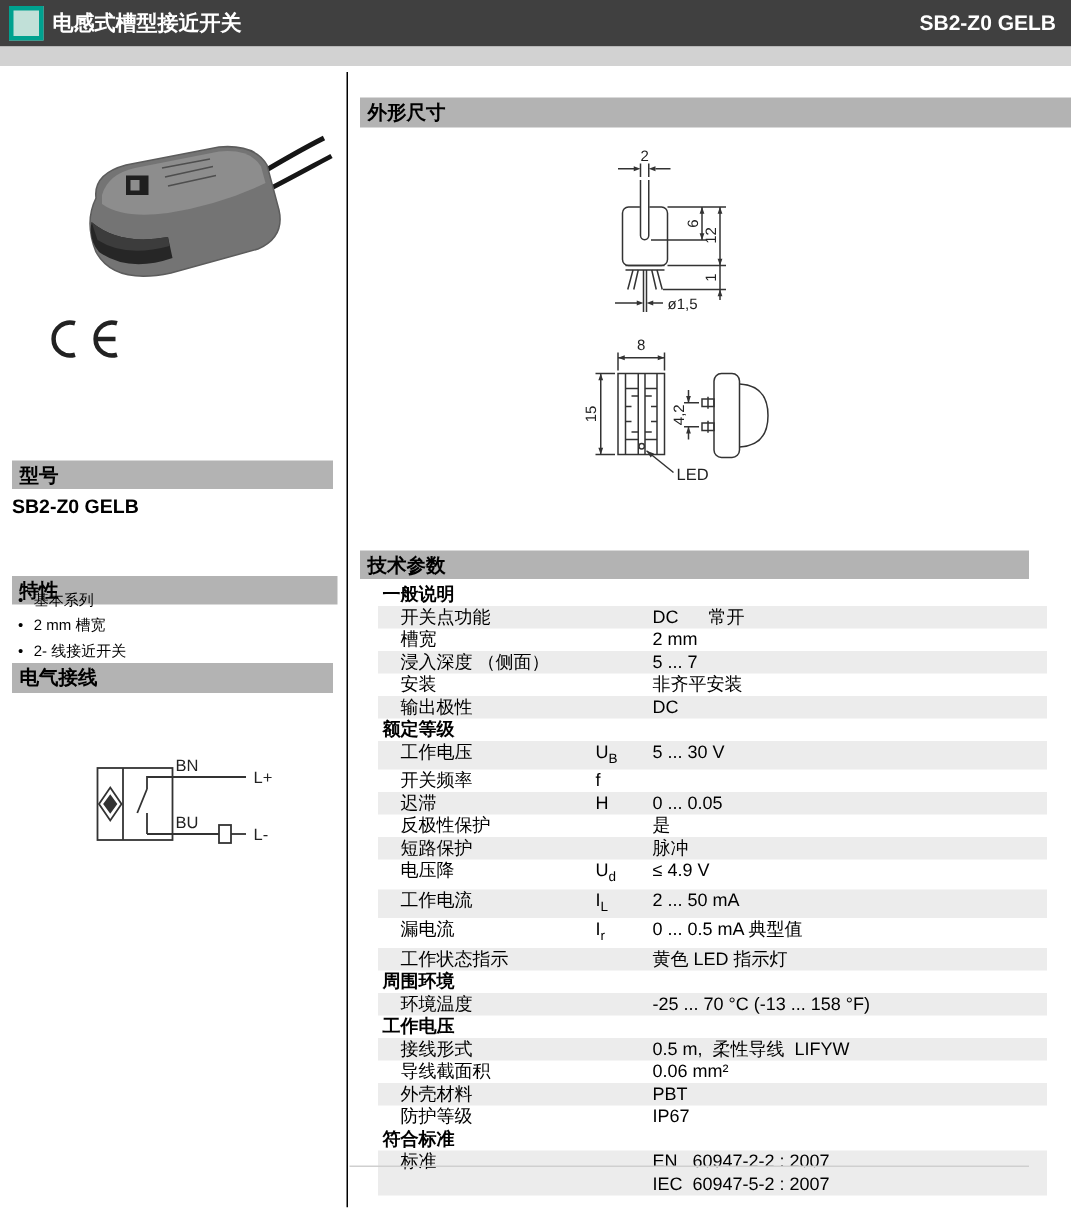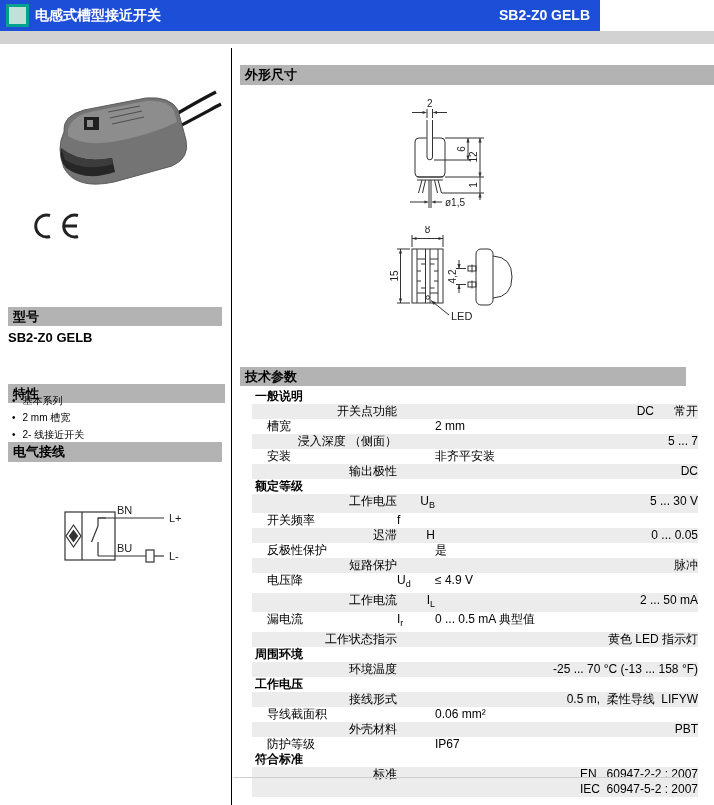--- a/index.html
+++ b/index.html
@@ -1,21 +1,21 @@
 <!DOCTYPE html>
 <html><head>
 <meta charset="utf-8">
 <style>
   html,body{margin:0;padding:0;}
   body{
     width:714px;height:805px;position:relative;background:#fff;overflow:hidden;
     font-family:"Liberation Sans",sans-serif;color:#000;
   }
   svg text{font-family:"Liberation Sans",sans-serif;}
-  .topbar{position:absolute;left:0;top:0;width:600px;height:31px;background:#1d4ed8;}
+  .topbar{position:absolute;left:0;top:0;width:714px;height:31px;background:#404040;}
   .brand-sq{position:absolute;left:6px;top:4px;width:23px;height:23px;background:#c1e0d8;border:3px solid #00a18f;box-sizing:border-box;}
   .topbar-title{position:absolute;left:35px;top:7px;color:#fff;font-weight:bold;font-size:14px;}
   .topbar-model{position:absolute;right:10px;top:7px;color:#fff;font-weight:bold;font-size:14px;}
   .subband{position:absolute;left:0;top:31px;width:714px;height:13px;background:#d2d2d2;}
   .vdivider{position:absolute;left:231px;top:48px;width:1px;height:757px;background:#000;}
   .bar{position:absolute;background:#b3b3b3;font-weight:bold;font-size:13px;line-height:20px;padding-left:5px;box-sizing:border-box;}
   .bar-model{left:8px;top:307px;width:214px;height:19px;}
   .model-name{position:absolute;left:8px;top:330px;font-weight:bold;font-size:13px;}
   .bar-features{left:8px;top:370px;width:217px;height:19px;margin-top:14px;}
   .features{position:absolute;left:8px;top:392px;margin:0;padding:0;list-style:none;font-size:10px;}
@@ -25,21 +25,21 @@
   .photo-svg{position:absolute;left:28px;top:70px;}
   .ce-svg{position:absolute;left:25px;top:211px;}
   .wiring-svg{position:absolute;left:48px;top:492px;}
   .bar-dims{left:240px;top:65px;width:524px;height:20px;}
   .dim1-svg{position:absolute;left:398px;top:90px;}
   .dim2-svg{position:absolute;left:352px;top:226px;}
   .bar-specs{left:240px;top:367px;width:446px;height:19px;}
   #spec-table{position:absolute;left:252px;top:389px;width:446px;font-size:12px;}
   .spec-subhdr{height:15px;line-height:15px;font-weight:bold;padding-left:3px;}
   .spec-row{display:flex;min-height:15px;line-height:15px;}
-  .spec-row.alt{background:#ececec;text-align:right;}
+  .spec-row.alt{background:#ececec;}
   .spec-label{width:145px;padding-left:15px;flex:none;box-sizing:border-box;}
   .spec-sym{width:38px;flex:none;}
   .spec-sym sub{font-size:9px;}
   .spec-value{flex:1;white-space:pre;}
   .bottom-rule{position:absolute;left:233px;top:777px;width:453px;height:1px;background:#cfcfcf;}
 </style>
 </head>
 <body>
 
 <header class="topbar">

